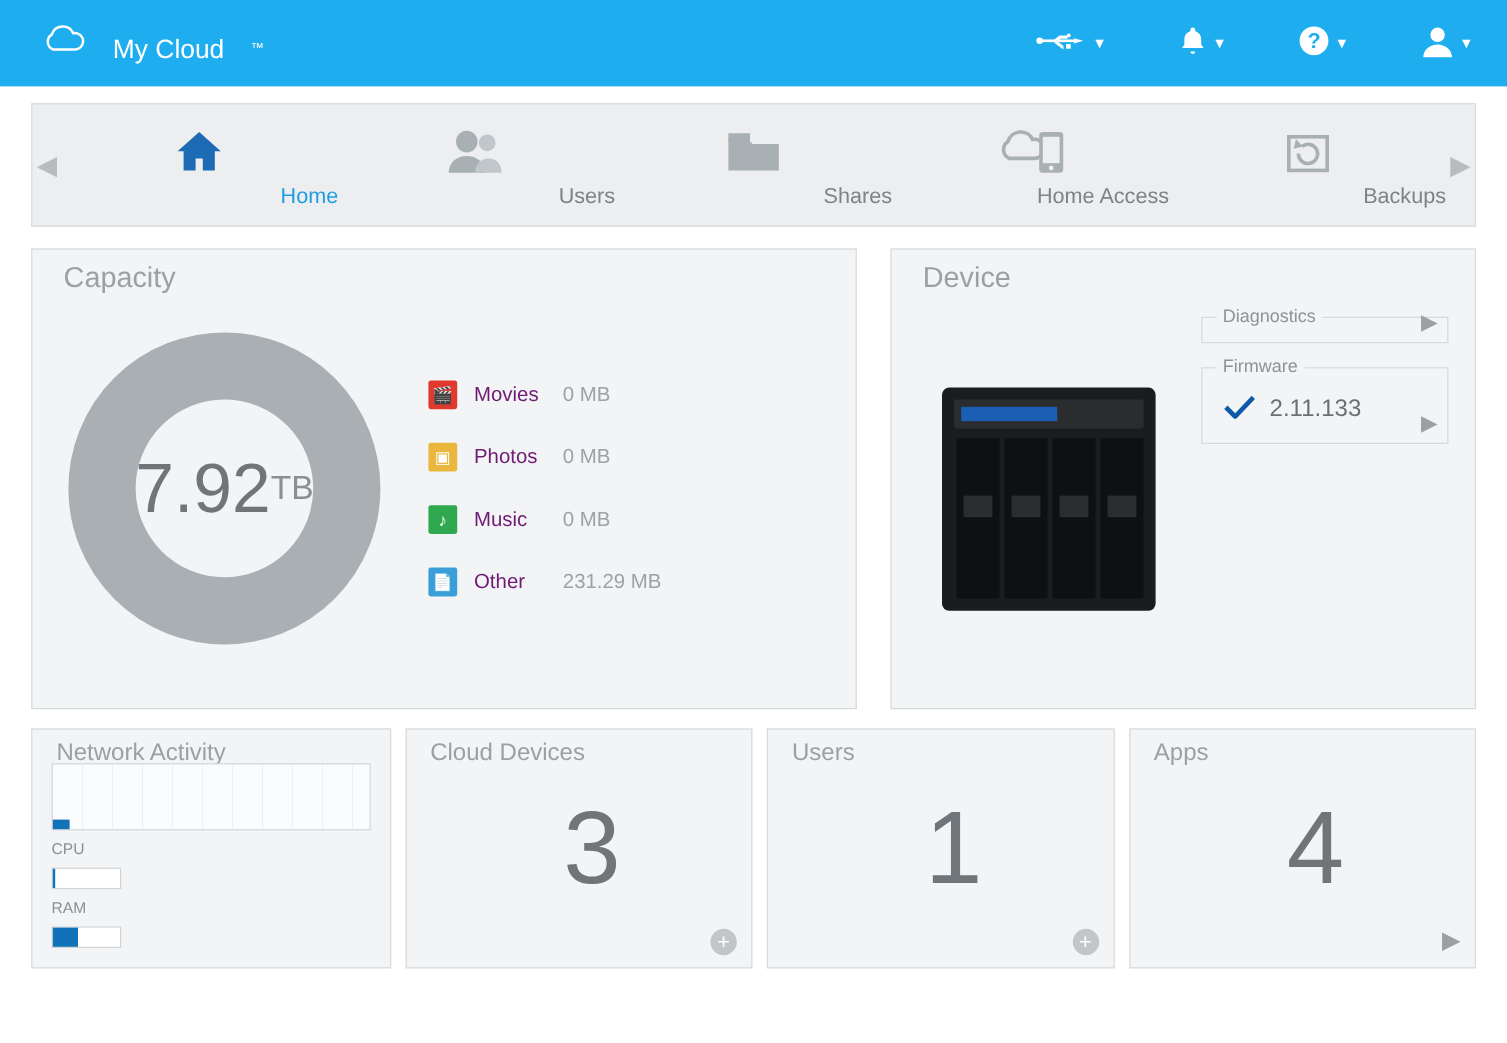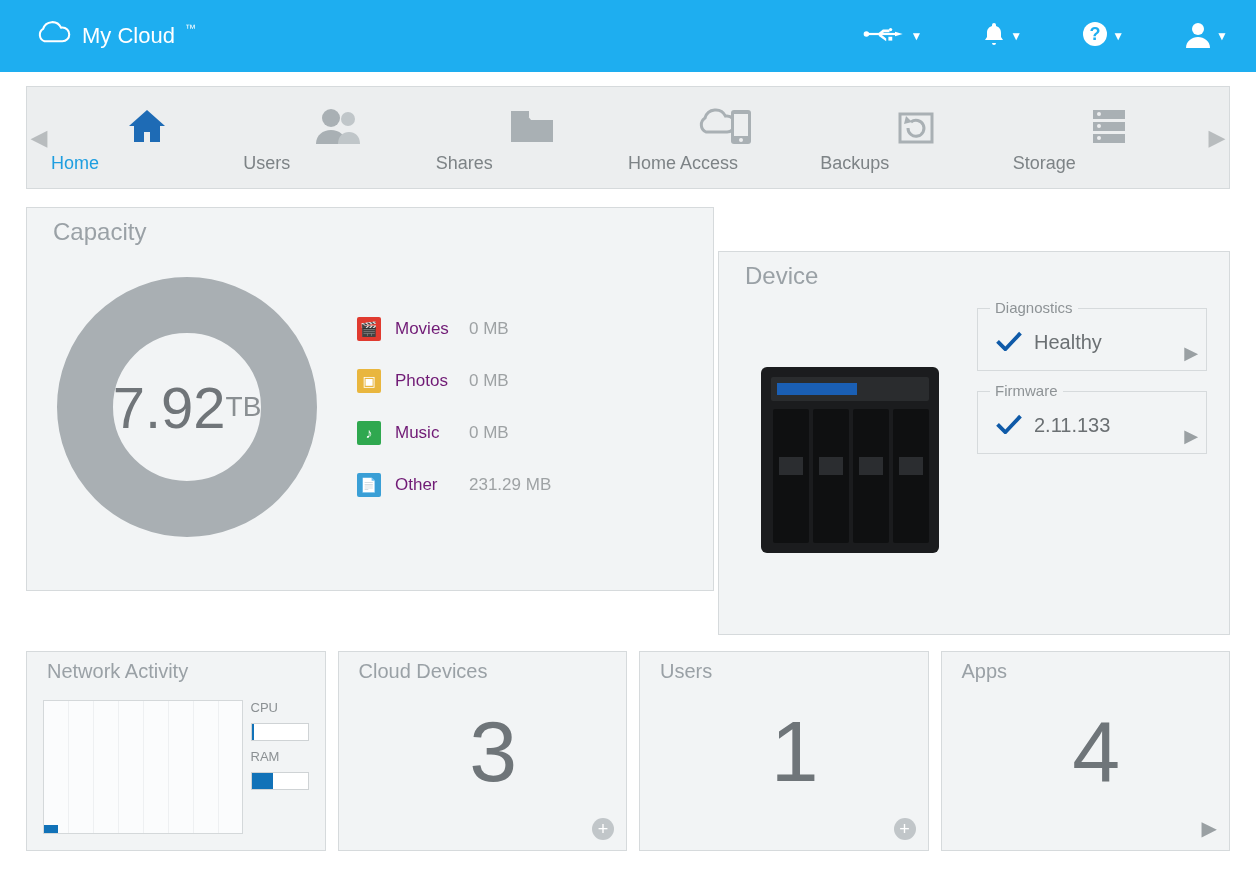--- a/index.html
+++ b/index.html
@@ -1,68 +1,68 @@
 <!DOCTYPE html>
 <html><head>
 <meta charset="utf-8">
 <style>
   * { box-sizing: border-box; margin: 0; padding: 0; }
   body { font-family: "Helvetica Neue", Arial, sans-serif; background:#fff; color:#555; width:1256px; }
   
   .topbar { height:72px; background:#1eaef0; display:flex; align-items:center; padding:0 28px; color:#fff; }
-  .logo { display:flex; align-items:center; gap:10px; font-size:22px; font-weight:300; }
+  .logo { display:flex; align-items:flex-end; gap:22px; font-size:22px; font-weight:300; }
   .logo svg { width:44px; height:30px; }
   .top-right { margin-left:auto; display:flex; align-items:center; gap:60px; }
   .top-icon { display:flex; align-items:center; gap:4px; cursor:pointer; }
   .top-icon .caret { font-size:12px; }
   .top-icon svg { fill:#fff; }
 
   
   .navwrap { margin:14px 26px 0 26px; background:#eceeef; border:1px solid #d6dadc; display:flex; align-items:center; }
   .navscroll { width:24px; display:flex; align-items:center; justify-content:center; color:#b8bcbe; font-size:22px; cursor:pointer; }
   .navitems { flex:1; display:flex; }
-  .navitem { flex:1; text-align:left; padding:18px 0 14px 0; cursor:pointer; color:#7d8386; font-size:18px; }
+  .navitem { flex:1; text-align:right; padding:18px 0 14px 0; cursor:pointer; color:#7d8386; font-size:18px; }
   .navitem.active { color:#1e9ee0; }
   .navitem .nicon { height:42px; display:flex; align-items:center; justify-content:center; margin-bottom:6px; }
   .navitem .nicon svg { fill:#a9b0b4; }
   .navitem.active .nicon svg { fill:#1e6bb5; }
 
   .content { padding:18px 26px 26px 26px; display:flex; gap:16px; flex-wrap:wrap; }
   .panel { background:#f2f4f5; border:1px solid #d6dadc; position:relative; }
   .panel-title { font-size:24px; color:#9aa1a6; font-weight:300; position:absolute; top:10px; left:20px; background:#f2f4f5; padding:0 6px; }
 
-  .row1 { display:flex; gap:4px; width:100%; }
+  .row1 { display:flex; gap:28px; width:100%; }
   .capacity { flex:0 0 688px; height:384px; padding:36px 20px 20px 30px; display:flex; align-items:center; gap:40px; }
   .donut { position:relative; width:260px; height:260px; }
   .donut .ring { width:260px; height:260px; border-radius:50%; border:56px solid #a9afb3; }
   .donut .center { position:absolute; inset:0; display:flex; align-items:center; justify-content:center; }
   .donut .bignum { font-size:58px; color:#707579; font-weight:300; }
   .donut .unit { font-size:28px; color:#8a8f92; font-weight:300; }
   .breakdown { display:flex; flex-direction:column; gap:28px; font-size:17px; color:#86898b; }
   .brow { display:flex; align-items:center; gap:14px; }
   .brow .label { width:60px; color:#701a75; }
   .brow .val { color:#9ea2a4; }
   .bicon { width:24px; height:24px; border-radius:2px; display:flex; align-items:center; justify-content:center; color:#fff; font-size:14px; }
   .bicon.red{background:#e03a2f;} .bicon.yellow{background:#e9b63e;} .bicon.green{background:#2fa84f;} .bicon.blue{background:#3a9fd6;}
   .bicon.grey svg{fill:#c4c8ca;}
 
-  .device { flex:1; height:384px; padding:56px 22px 20px 28px; display:flex; gap:20px;margin-top:44px; }
+  .device { flex:1; height:384px; padding:56px 22px 20px 28px; display:flex; gap:20px; }
   .device-img { width:210px; display:flex; align-items:center; justify-content:center; }
   .device-cards { flex:1; display:flex; flex-direction:column; gap:20px; }
   .dcard { border:1px solid #d6dadc; padding:10px 0 10px 18px; position:relative; background:#f2f4f5; cursor:pointer; }
   .dcard-head { font-size:15px; color:#8e9396; position:absolute; top:-10px; left:12px; background:#f2f4f5; padding:0 5px; }
   .dcard-body { display:flex; align-items:center; gap:12px; padding:10px 0 4px 0; font-size:20px; color:#6b7073; }
   .dcard .chev { position:absolute; right:8px; bottom:6px; color:#9aa0a3; font-size:18px; }
   .check svg{ width:26px; height:22px; }
 
   
   .row2 { display:flex; gap:12px; width:100%; }
   .row2 .panel { flex:1; height:200px; }
   .smalltitle { font-size:20px; color:#9aa1a6; font-weight:300; position:absolute; top:8px; left:16px; background:#f2f4f5; padding:0 4px;}
-  .netact { padding:48px 16px 16px 16px; display:flex; gap:8px; }
+  .netact { padding:28px 16px 16px 16px; display:flex; gap:8px;flex-direction:column; }
   .chart { flex:1; border:1px solid #d4d8da; background:repeating-linear-gradient(to right,#fbfcfd 0 24px,#eef0f2 24px 25px),repeating-linear-gradient(to bottom,#fbfcfd 0 18px,#eef0f2 18px 19px); position:relative; }
   .chart::after{content:""; position:absolute; bottom:0; left:0; width:14px; height:8px; background:#1172b8;}
   .meters { width:58px; display:flex; flex-direction:column; gap:8px; font-size:13px; color:#8b9093; }
   .meter { height:18px; border:1px solid #cfd3d5; background:#fff; position:relative; }
   .meter .fill{position:absolute; left:0; top:0; bottom:0; background:#1172b8;}
   .countpanel { display:flex; align-items:center; justify-content:center;padding-left:22px; }
   .countpanel .big { font-size:86px; color:#6f7579; font-weight:300; text-align:center; }
   .plus { position:absolute; right:12px; bottom:10px; width:22px; height:22px; border-radius:50%; background:#c1c6c9; color:#fff; display:flex; align-items:center; justify-content:center; font-size:18px; }
   .chevsm { position:absolute; right:12px; bottom:10px; color:#9aa0a3; font-size:20px; }
 </style>
@@ -159,33 +159,20 @@
     </div>
     <div class="navitem">
       <div class="nicon">
           <svg width="44" height="40" viewBox="0 0 44 40">
             <rect x="6" y="8" width="32" height="28" fill="none" stroke="#a9b0b4" stroke-width="3"></rect>
             <path fill="none" stroke="#a9b0b4" stroke-width="3" d="M14 22a8 8 0 1 0 3-6"></path>
             <path d="M12 10l-2 8 8-2z"></path>
           </svg>
         </div>
       <div>Backups</div>
-    </div>
-    <div class="navitem">
-      <div class="nicon">
-          <svg width="44" height="40" viewBox="0 0 44 40">
-            <rect x="6" y="4" width="32" height="9"></rect>
-            <rect x="6" y="16" width="32" height="9"></rect>
-            <rect x="6" y="28" width="32" height="9"></rect>
-            <circle cx="12" cy="8" r="2" fill="#eceeef"></circle>
-            <circle cx="12" cy="20" r="2" fill="#eceeef"></circle>
-            <circle cx="12" cy="32" r="2" fill="#eceeef"></circle>
-          </svg>
-        </div>
-      <div>Storage</div>
     </div>
   </div>
   <div class="navscroll">▶</div>
 </div>
 
 <div class="content">
   <div class="row1">
 
     <div class="panel capacity">
       <span class="panel-title">Capacity</span>
@@ -237,26 +224,20 @@
             <rect x="22" y="96" width="24" height="18"></rect>
               <rect x="62" y="96" width="24" height="18"></rect>
             <rect x="102" y="96" width="24" height="18"></rect>
               <rect x="142" y="96" width="24" height="18"></rect>
           </g>
         </svg>
       </div>
       <div class="device-cards">
         <div class="dcard">
           <span class="dcard-head">Diagnostics</span>
-          <div class="dcard-body">
-            <span class="check"><svg viewBox="0 0 28 24">
-                  <path fill="#0f5aa8" d="M3 12l7 7L25 3l3 3L10 25 0 15z"></path>
-                </svg></span>
-            <span>Healthy</span>
-          </div>
           <span class="chev">▶</span>
         </div>
         <div class="dcard">
           <span class="dcard-head">Firmware</span>
           <div class="dcard-body">
             <span class="check"><svg viewBox="0 0 28 24">
                   <path fill="#0f5aa8" d="M3 12l7 7L25 3l3 3L10 25 0 15z"></path>
                 </svg></span>
             <span>2.11.133</span>
           </div>

